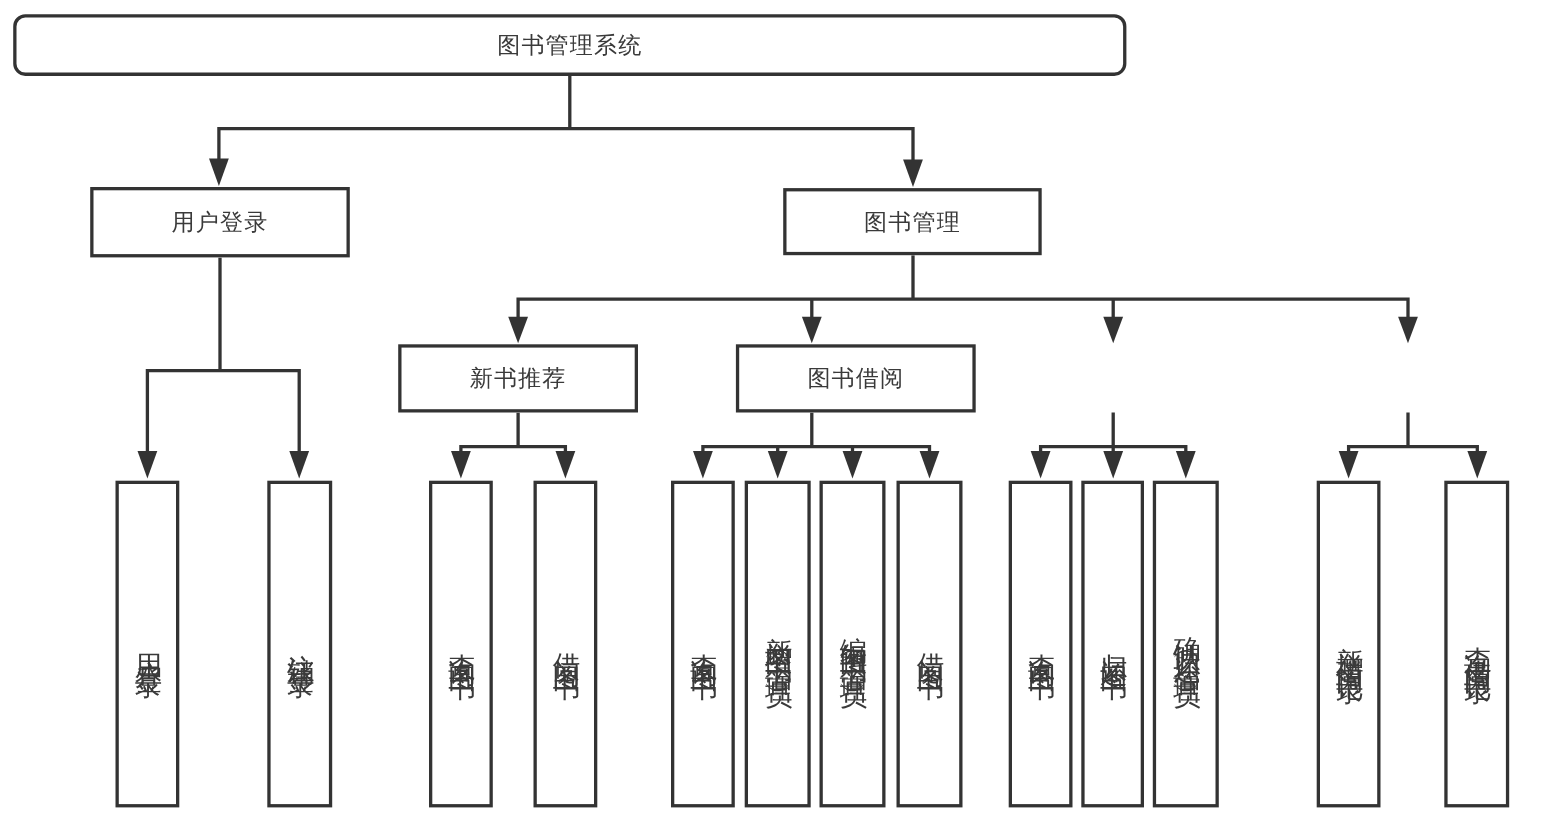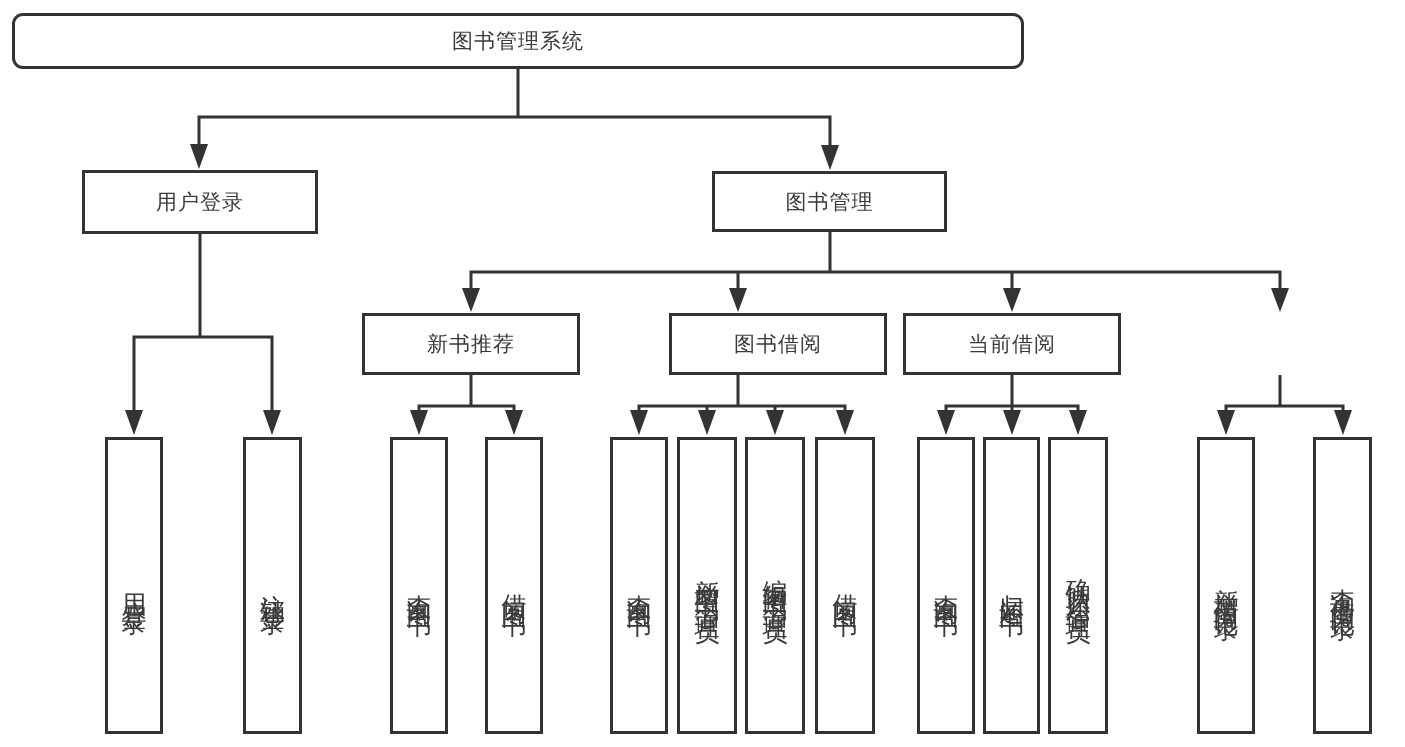--- a/index.html
+++ b/index.html
@@ -95,21 +95,20 @@
     </g>
   </svg>
 
   <div class="node root" style="left:12px; top:13px; width:1012px; height:56px;border-radius:11px;">图书管理系统</div>
 
   <div class="node hbox" style="left:82px; top:170px; width:236px; height:64px;">用户登录</div>
   <div class="node hbox" style="left:712px; top:171px; width:235px; height:61px;">图书管理</div>
 
   <div class="node hbox" style="left:362px; top:313px; width:218px; height:62px;">新书推荐</div>
   <div class="node hbox" style="left:629px; top:313px; width:218px; height:62px;margin-left:40px;">图书借阅</div>
-  <div class="node hbox" style="left:903px; top:313px; width:218px; height:62px;">当前借阅</div>
 
   <div class="node leaf" style="left:105px; width:58px;">
     <span class="vtext">用户登录</span>
   </div>
   <div class="node leaf" style="left:243px; width:59px;">
     <span class="vtext">注销登录</span>
   </div>
 
   <div class="node leaf" style="left:390px; width:58px;">
     <span class="vtext">查询图书</span>

